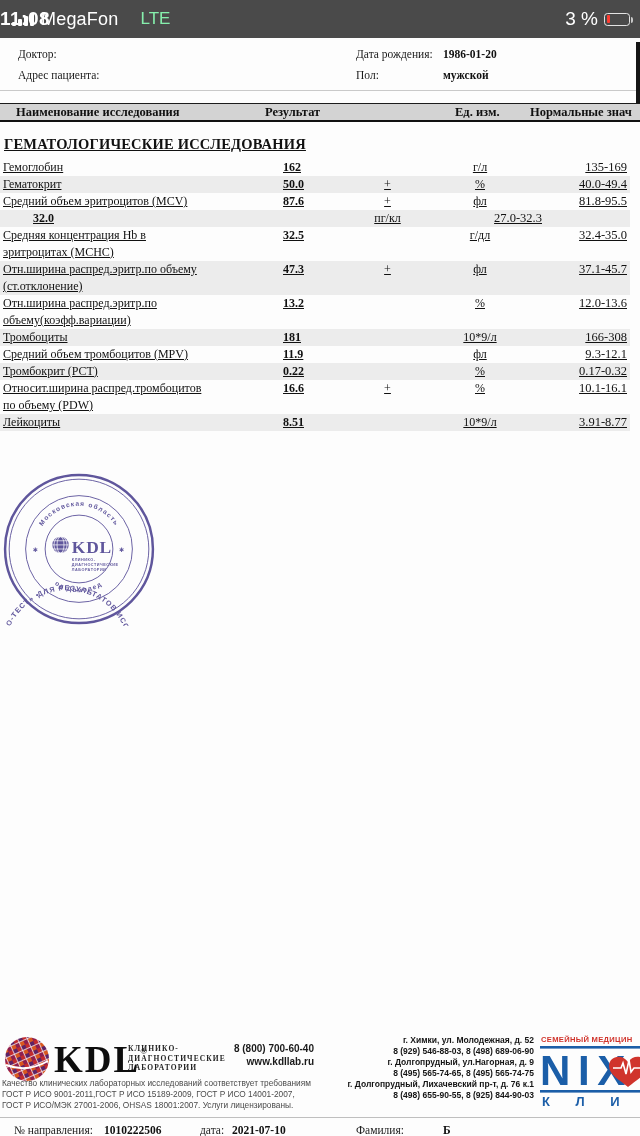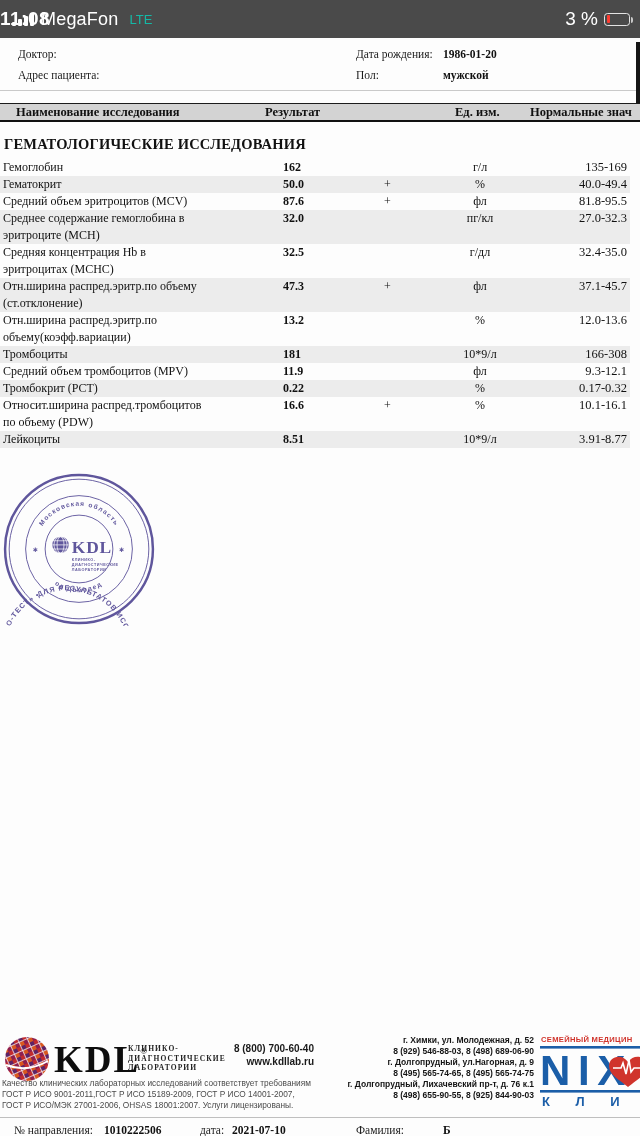--- a/index.html
+++ b/index.html
@@ -7,42 +7,42 @@
   body { position:relative; overflow:hidden; background:#fdfdfd; font-family:"Liberation Serif", serif; color:#111; }
 
   
   .statusbar { position:absolute; top:0; left:0; width:640px; height:38px; background:#4a4a4a; color:#fff;
     font-family:"Liberation Sans", sans-serif; display:flex; align-items:center; }
   .sb-left { position:absolute; left:12px; display:flex; align-items:center; gap:7px; }
   .sig { display:flex; align-items:flex-end; gap:2px; height:13px; }
   .sig i { display:block; width:4px; background:#fff; border-radius:1px; }
   .sig i:nth-child(1){height:4px} .sig i:nth-child(2){height:7px} .sig i:nth-child(3){height:10px} .sig i:nth-child(4){height:13px}
   .carrier { font-size:18px; letter-spacing:.2px; }
-  .net { font-size:13px; margin-left:4px; color:#14b8a6; }
+  .net { font-size:17px; margin-left:15px; color:#86efac; }
   .sb-time { position:absolute; left:0; right:0; text-align:left; font-size:19px; font-weight:bold; letter-spacing:.5px; }
   .sb-right { position:absolute; right:10px; display:flex; align-items:center; gap:6px; }
   .batt-pct { font-size:19px; }
   .batt { position:relative; width:26px; height:13px; border:1px solid rgba(255,255,255,.85); border-radius:3.5px; }
   .batt .lvl { position:absolute; left:1.5px; top:1.5px; bottom:1.5px; width:3px; background:#ff3b30; border-radius:1px; }
   .batt .nub { position:absolute; right:-4px; top:3.5px; width:2.5px; height:6px; background:rgba(255,255,255,.7); border-radius:0 2px 2px 0; }
 
   
   .phead { position:absolute; top:38px; left:0; width:640px; height:53px; background:#fdfdfd; font-size:11.5px; }
   .phead .lab { position:absolute; color:#1a1a1a; }
   .phead .val { position:absolute; font-weight:bold; }
   .hr-light { position:absolute; left:0; width:640px; height:0; border-top:1px solid #c9c9c9; }
   .scan-bar { position:absolute; right:0; top:42px; width:4px; height:80px; background:#151515; }
 
   
   .thead { position:absolute; top:103px; left:0; width:640px; height:19px; background:#d3d3d3;
     border-top:1.5px solid #1b1b1b; border-bottom:2.5px solid #111; font-weight:bold; font-size:12.5px; }
   .thead span { position:absolute; top:1px; white-space:nowrap; }
 
   
-  .results { position:absolute; top:126px; left:0; width:630px; }
+  .results { position:absolute; top:126px; left:0; width:630px;text-decoration:underline; }
   .section-title { font-weight:bold; font-size:14.5px; margin:10px 0 6px 4px; letter-spacing:.2px; }
   .t-row { display:grid; grid-template-columns:250px 110px 55px 130px 1fr; align-items:start; font-size:12px; line-height:17px; }
   .t-row.striped { background:#ececec; }
   .cell-name { padding-left:3px; white-space:pre-line; }
   .cell-result { font-weight:bold; padding-left:33px; }
   .cell-flag { text-align:center; }
   .cell-unit { text-align:center; }
   .cell-range { text-align:right; padding-right:3px; font-size:12.5px; }
 
   
@@ -125,22 +125,20 @@
         <div class="cell cell-range">40.0-49.4</div>
       </div>
       <div class="t-row">
         <div class="cell cell-name">Средний объем эритроцитов (MCV)</div>
         <div class="cell cell-result">87.6</div>
         <div class="cell cell-flag">+</div>
         <div class="cell cell-unit">фл</div>
         <div class="cell cell-range">81.8-95.5</div>
       </div>
       <div class="t-row striped">
-        <div class="cell cell-name">Среднее содержание гемоглобина в
-эритроците (MCH)</div>
         <div class="cell cell-result">32.0</div>
         <div class="cell cell-flag"></div>
         <div class="cell cell-unit">пг/кл</div>
         <div class="cell cell-range">27.0-32.3</div>
       </div>
       <div class="t-row">
         <div class="cell cell-name">Средняя концентрация Hb в
 эритроцитах (MCHC)</div>
         <div class="cell cell-result">32.5</div>
         <div class="cell cell-flag"></div>

